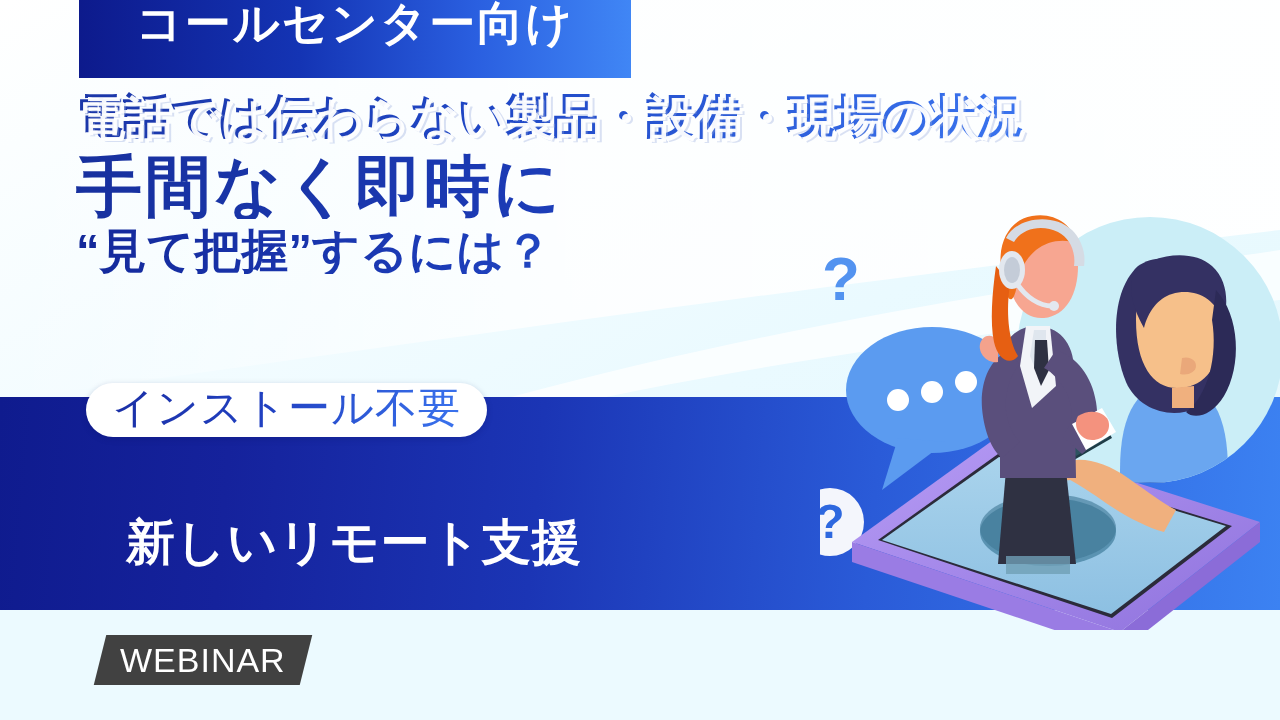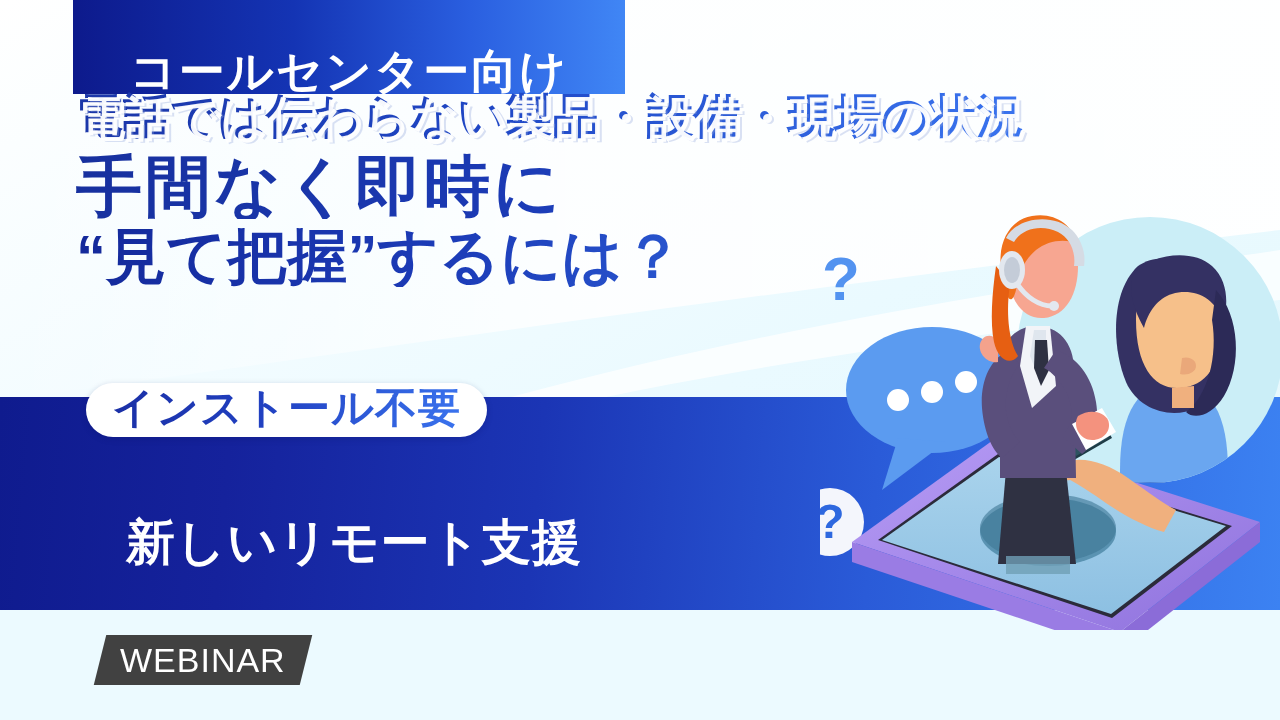--- a/index.html
+++ b/index.html
@@ -25,27 +25,27 @@
     left: 0;
     top: 0;
     width: 1280px;
     height: 720px;
     pointer-events: none;
   }
 
   
   #topBadge {
     position: absolute;
-    left: 73px;
+    left: 79px;
     top: 0px;
     width: 552px;
-    height: 94px;
+    height: 78px;
     background: linear-gradient(90deg, #0d1a8c 0%, #1434b4 40%, #2a5fe0 72%, #4086f5 100%);
     display: flex;
-    align-items: flex-end;
+    align-items: flex-start;
     justify-content: center;
     z-index: 6;
   }
   #topBadge .txt {
     color: #ffffff;
     font-size: 46px;
     font-weight: bold;
     letter-spacing: 2px;
     line-height: 1;
     white-space: nowrap;
@@ -78,21 +78,21 @@
     font-size: 66px;
     margin-bottom: 8px;
     background: linear-gradient(100deg,#17309e 0%, #1b3ab4 45%, #2f62e2 100%);
     -webkit-background-clip: text;
     background-clip: text;
     color: transparent;
     letter-spacing: 3px;
     text-decoration: underline;
   }
   .hl3 {
-    font-size: 60px;
+    font-size: 47px;
     background: linear-gradient(100deg,#14299a 0%, #1c3cb8 40%, #3b7bf0 100%);
     -webkit-background-clip: text;
     background-clip: text;
     color: transparent;
     letter-spacing: 0px;
   }
 
   
   #blueBand {
     position: absolute;
@@ -112,21 +112,21 @@
   .pill {
     display: inline-flex;
     align-items: center;
     justify-content: center;
     background: #ffffff;
     border-radius: 999px;
     padding: 3px 26px 7px 26px;
     box-shadow: 0 2px 6px rgba(10,20,90,0.22);
   }
   .pill .ptxt {
-    font-weight: bold;
+    font-weight: normal;
     white-space: nowrap;
     line-height: 1.05;
     background: linear-gradient(100deg,#1a2fa5 0%, #2141c2 45%, #3a73ee 100%);
     -webkit-background-clip: text;
     background-clip: text;
     color: transparent;
     text-align: right;
   }
   #pill1 { left: 86px; top: 383px; }
   #pill1 .ptxt { font-size: 42px; letter-spacing: 1px; }

